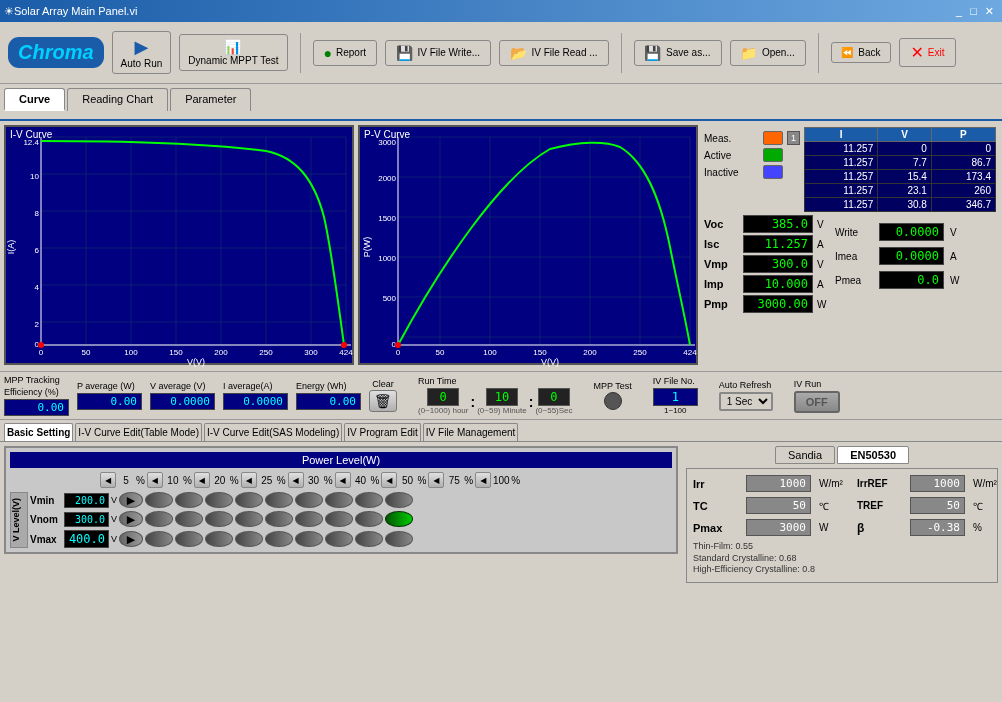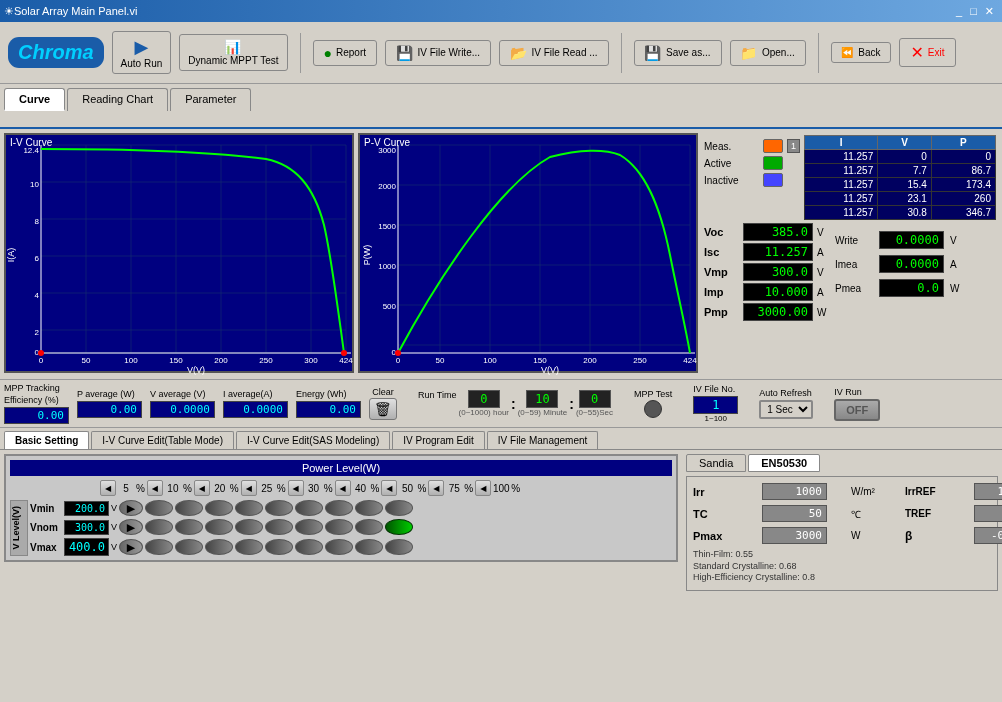--- a/index.html
+++ b/index.html
@@ -9,21 +9,21 @@
     .title-bar { background: linear-gradient(to right, #1a5ca8, #6ea8e0); height: 22px; display: flex; align-items: center; padding: 0 4px; color: white; font-size: 11px; }
     
     
     .toolbar { background: #d4d0c8; height: 62px; display: flex; align-items: center; padding: 4px 8px; gap: 8px; border-bottom: 1px solid #999; }
     .logo { background: #1a5ca8; border-radius: 11px; padding: 4px 10px; color: #00cfff; font-size: 20px; font-weight: bold; font-style: italic; }
     .tb-btn { background: #d4d0c8; border: 1px solid #888; border-radius: 3px; padding: 4px 8px; font-size: 10px; display: flex; flex-direction: column; align-items: center; cursor: pointer; min-width: 52px; }
     .tb-sep { width: 1px; height: 40px; background: #999; margin: 0 4px; }
     .tb-btn-lg { background: #d4d0c8; border: 1px solid #888; border-radius: 3px; padding: 4px 10px; font-size: 10px; display: flex; align-items: center; gap: 4px; cursor: pointer; }
 
     
-    .tab-bar { background: #d4d0c8; padding: 4px 4px 16px; display: flex; gap: 2px; border-bottom: 2px solid #1a5ca8; }
+    .tab-bar { background: #d4d0c8; padding: 4px 4px 8px; display: flex; gap: 2px; border-bottom: 2px solid #1a5ca8; }
     .tab { background: #d4d0c8; border: 1px solid #888; border-bottom: none; padding: 4px 14px; font-size: 11px; cursor: pointer; border-radius: 3px 3px 0 0; }
     .tab.active { background: white; border-bottom: 2px solid white; font-weight: bold; }
     
     
     .charts-area { display: flex; height: 250px; background: #d4d0c8; padding: 4px; gap: 4px; }
     .meas-row { display: flex; align-items: center; gap: 4px; }
     .meas-label { width: 55px; font-size: 10px; color: #000; }
     .led-indicator { width: 20px; height: 14px; border-radius: 2px; border: 1px solid #666; }
     .led-meas { background: #ff6600; }
     .led-active { background: #00aa00; }
@@ -42,59 +42,59 @@
 
     
     .tracking-bar { background: #d4d0c8; padding: 3px 4px; display: flex; align-items: center; gap: 8px; border-top: 1px solid #999; border-bottom: 1px solid #999; }
     .track-group { display: flex; flex-direction: column; gap: 2px; }
     .track-label { font-size: 9px; color: #000; }
     .track-value { background: #000080; color: #00ffff; border: 1px solid #444; padding: 1px 4px; font-size: 11px; font-family: monospace; width: 65px; text-align: right; }
     .mpp-group { display: flex; flex-direction: column; align-items: center; gap: 1px; }
     .led-off { background: #555; border-radius: 50%; width: 18px; height: 18px; border: 1px solid #333; }
 
     
-    .timer-group { display: flex; flex-direction: row; gap: 2px; }
+    .timer-group { display: flex; flex-direction: column; gap: 2px; }
     .timer-display { display: flex; align-items: center; gap: 2px; }
     .timer-box { background: #222; color: #00ff00; border: 1px solid #555; width: 32px; text-align: center; font-size: 12px; font-family: monospace; padding: 1px; }
     .timer-sep { font-size: 14px; font-weight: bold; }
 
     
     .iv-file-group { display: flex; flex-direction: column; gap: 2px; }
     .iv-file-label { font-size: 9px; }
     .iv-file-display { background: #000080; color: #00ffff; border: 1px solid #444; padding: 1px 6px; font-size: 12px; font-family: monospace; width: 45px; text-align: center; }
     
     
     .dropdown-sm { background: #d4d0c8; border: 2px solid #888; padding: 1px 2px; font-size: 10px; border-radius: 2px; }
     
     
     .iv-run-btn { background: linear-gradient(to bottom, #aaa, #888); border: 2px solid #666; border-radius: 3px; padding: 3px 10px; font-size: 11px; font-weight: bold; color: #555; cursor: pointer; }
 
     
     .bottom-tabs { background: #d4d0c8; padding: 3px 4px 0; display: flex; gap: 2px; border-bottom: 1px solid #888; }
-    .bottom-tab { background: #d4d0c8; border: 1px solid #888; border-bottom: none; padding: 3px 10px; font-size: 10px; cursor: pointer; border-radius: 2px 2px 0 0; }
+    .bottom-tab { background: #d4d0c8; border: 1px solid #888; border-bottom: none; padding: 3px 2px; font-size: 10px; cursor: pointer; border-radius: 2px 2px 0 0; }
     .bottom-tab.active { background: white; font-weight: bold; }
 
     
     .bottom-content { display: flex; flex: 1; background: #1d4ed8; }
     
     
     .power-level-panel { flex: 1; background: #d4d0c8; padding: 4px; }
     .panel-title { background: #000080; color: white; text-align: center; padding: 2px; font-size: 11px; margin-bottom: 4px; }
     .pwr-btn-group { display: flex; align-items: center; gap: 1px; }
     .pwr-btn { background: linear-gradient(to bottom, #e0e0e0, #b0b0b0); border: 1px solid #888; border-radius: 2px; width: 16px; height: 16px; cursor: pointer; font-size: 8px; display: flex; align-items: center; justify-content: center; }
     .pwr-label { font-size: 10px; min-width: 18px; text-align: center; }
     .pwr-pct { font-size: 10px; }
     
     
     .right-panel { width: 320px; background: #d4d0c8; padding: 4px; }
-    .sandia-tabs { display: flex; gap: 2px; margin-bottom: 4px; }
+    .sandia-tabs { display: flex; gap: 2px; margin-bottom: 4px; justify-content: center; }
     .sandia-tab { background: #d4d0c8; border: 1px solid #888; padding: 2px 12px; font-size: 11px; cursor: pointer; border-radius: 2px 2px 0 0; }
     .sandia-tab.active { background: white; font-weight: bold; }
     
-    .param-row { display: flex; align-items: center; gap: 24px; margin-bottom: 5px; }
+    .param-row { display: flex; align-items: center; gap: 8px; margin-bottom: 5px; }
     .param-name { font-size: 11px; font-weight: bold; min-width: 45px; }
     .param-input { background: #888; color: white; border: 1px solid #555; padding: 1px 4px; width: 65px; font-size: 11px; text-align: right; font-family: monospace; }
     .param-unit { font-size: 10px; min-width: 30px; }
     .param-input-sm { background: #888; color: white; border: 1px solid #555; padding: 1px 4px; width: 55px; font-size: 11px; text-align: right; font-family: monospace; }
     
     .note-text { font-size: 9px; color: #333; line-height: 1.3; }
 
     .section-divider { width: 1px; background: #888; margin: 0 2px; }
     
     .auto-refresh-group { display: flex; flex-direction: column; gap: 2px; }

